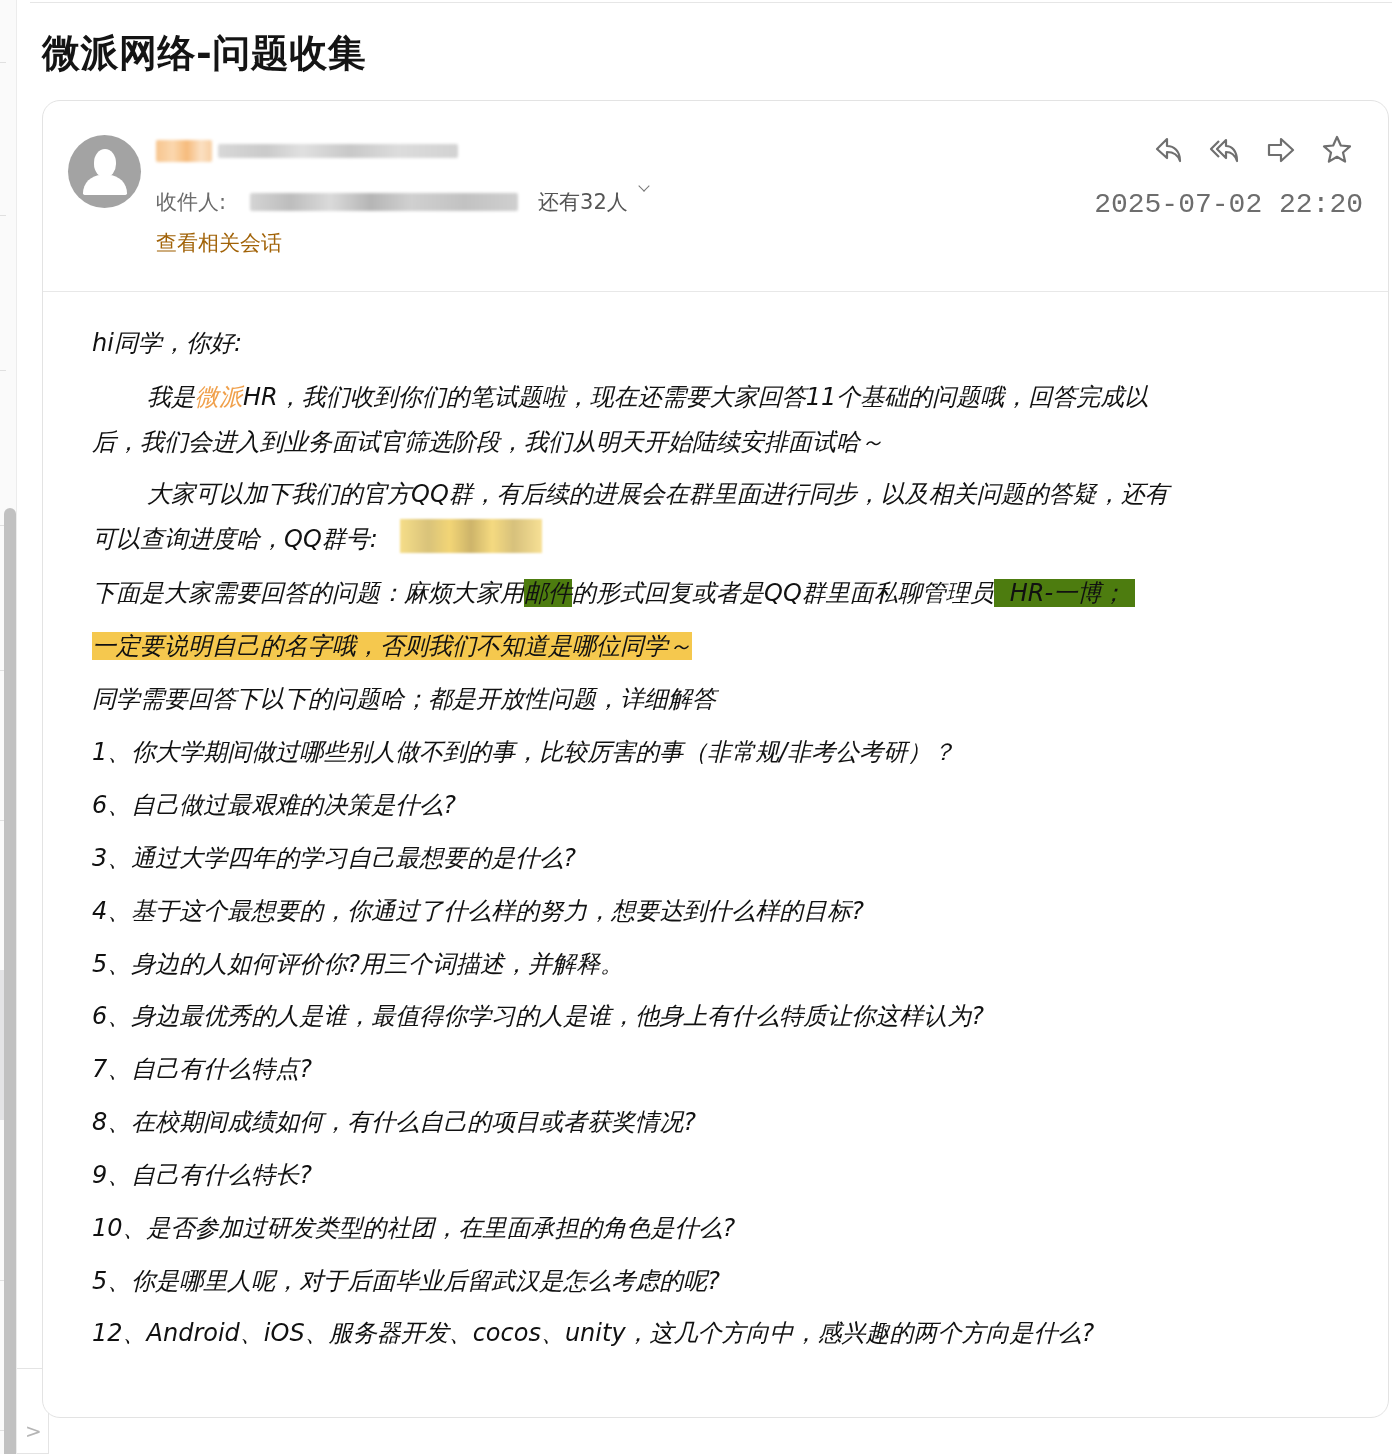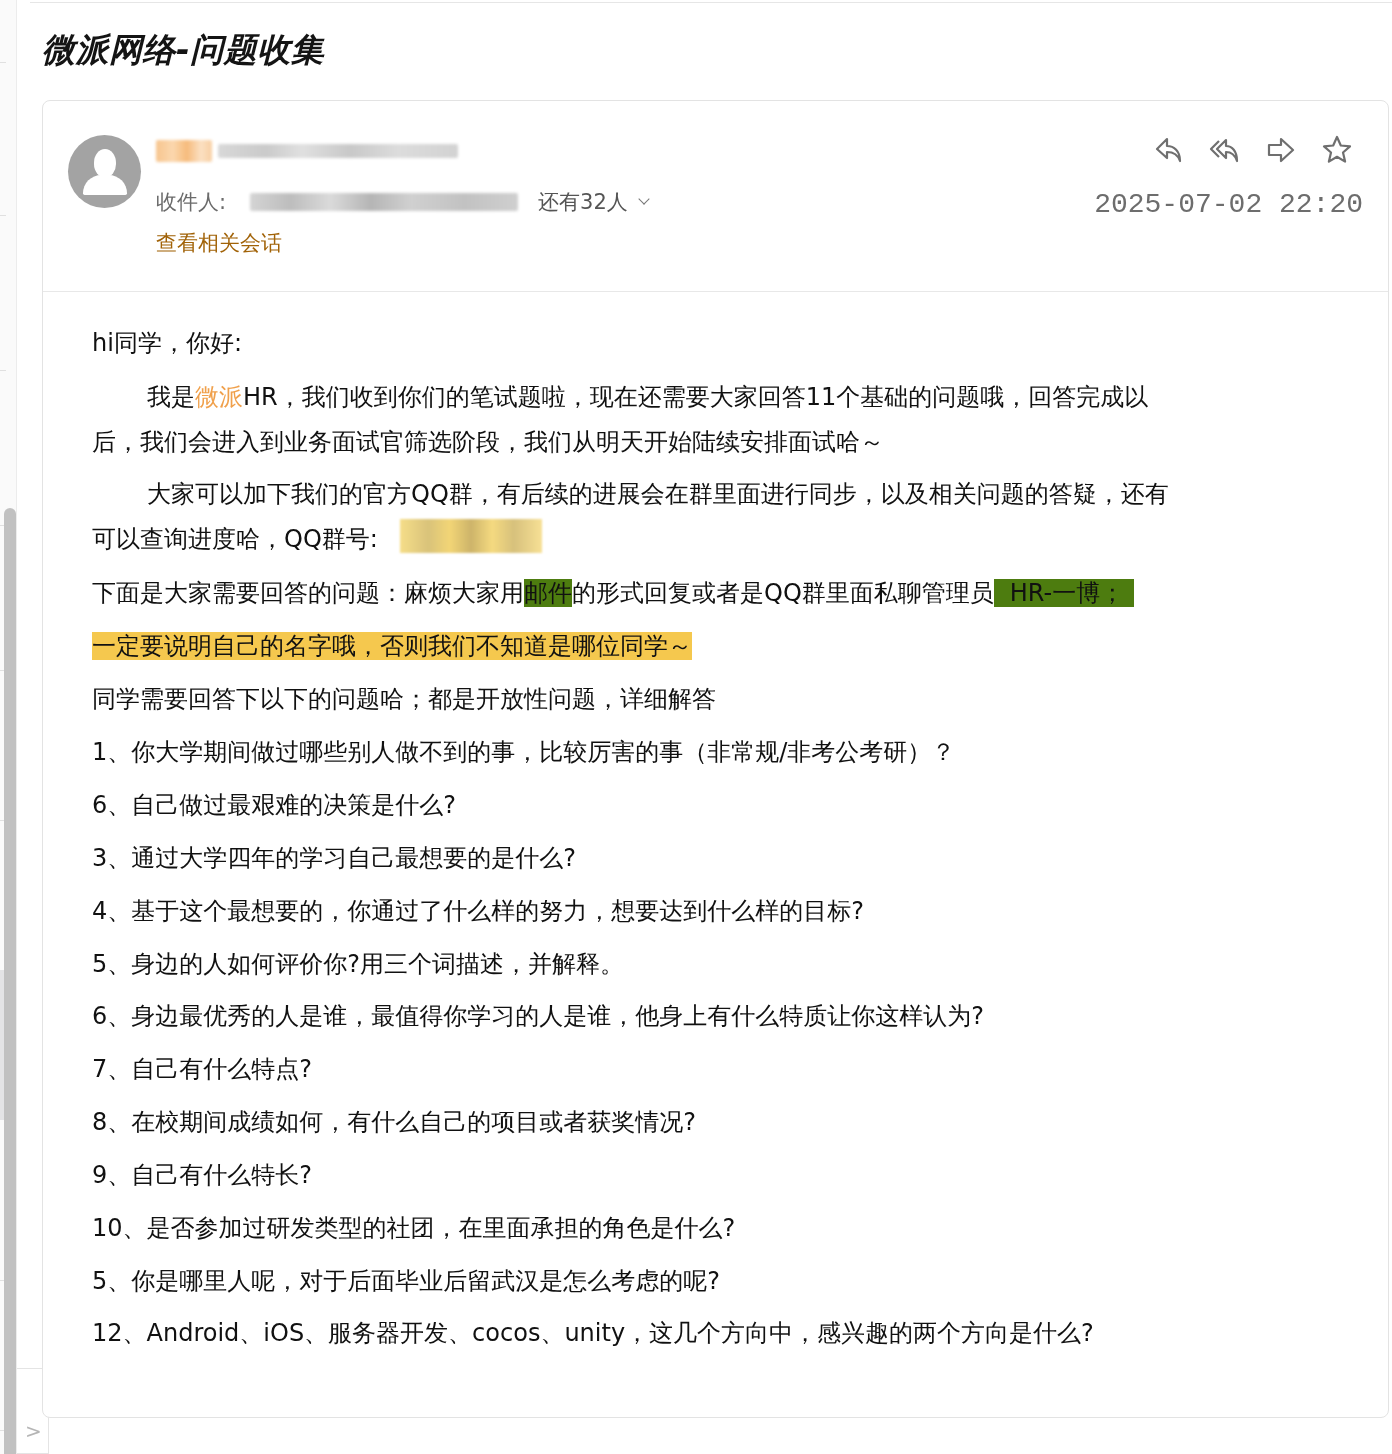--- a/index.html
+++ b/index.html
@@ -11,50 +11,50 @@
   .left-rail .tick { position: absolute; left: 0; width: 6px; height: 1px; background: #e0e0e0; }
   .left-rail .band { position: absolute; left: 0; width: 5px; top: 970px; height: 150px; background: #e4e4e6; }
   .scroll-thumb { position: absolute; left: 4px; top: 508px; width: 12px; height: 946px; background: #c1c1c1; border-radius: 6px 6px 0 0; }
   .rail-divider { position: absolute; left: 16px; top: 0; width: 1px; height: 1454px; background: #ececec; }
 
   .expand-tab { position: absolute; left: 17px; top: 1368px; width: 32px; height: 86px; background: #fff; border: 1px solid #e4e4e4; border-left: none; border-radius: 0 4px 0 0; }
   .expand-tab .chev { position: absolute; left: 8px; top: 52px; font-size: 20px; color: #b5b5b5; line-height: 1; }
 
   .top-line { position: absolute; left: 30px; right: 0; top: 0; height: 3px; border-bottom: 1px solid #e6e6e6; }
 
-  .subject { position: absolute; left: 42px; top: 28px; font-size: 33px; font-weight: bold; color: #141414; letter-spacing: 0.5px; font-style: italic; }
+  .subject { position: absolute; left: 42px; top: 28px; font-size: 38px; font-weight: bold; color: #141414; letter-spacing: 0.5px; }
 
-  .mail-card { position: absolute; left: 42px; top: 100px; width: 1347px; height: 1318px; border: 1px solid #e3e3e3; border-radius: 8px; background: #fff; }
+  .mail-card { position: absolute; left: 42px; top: 100px; width: 1347px; height: 1318px; border: 1px solid #e3e3e3; border-radius: 18px; background: #fff; }
 
   .mail-header { position: absolute; left: 0; top: 0; width: 100%; height: 191px; border-bottom: 1px solid #e8e8e8; }
 
   .avatar { position: absolute; left: 25px; top: 34px; width: 73px; height: 73px; border-radius: 50%; background: #a3a3a3; overflow: hidden; }
   .avatar .head { position: absolute; left: 26px; top: 14px; width: 22px; height: 28px; background: #fff; border-radius: 50% 50% 46% 46%; }
   .avatar .body { position: absolute; left: 15px; top: 40px; width: 44px; height: 20px; background: #fff; border-radius: 22px 22px 2px 2px; }
 
   .sender-row { position: absolute; left: 113px; top: 38px; height: 24px; display: flex; align-items: center; gap: 6px; }
   .blur-name { width: 56px; height: 22px; background: linear-gradient(90deg, #f7c58e 0%, #fbd7ae 30%, #f6bb7c 55%, #fbe0c2 80%, #f8cfa3 100%); filter: blur(1.5px); border-radius: 2px; }
   .blur-email { width: 240px; height: 14px; background: linear-gradient(90deg, #d8d8d8 0%, #cacaca 20%, #e0e0e0 35%, #c8c8c8 55%, #dcdcdc 75%, #d2d2d2 100%); filter: blur(1.5px); border-radius: 2px; }
 
   .recipient-row { position: absolute; left: 113px; top: 86px; height: 30px; display: flex; align-items: center; font-size: 21px; color: #6b6b6b; }
   .recipient-label { margin-right: 24px; }
   .blur-recipient { width: 268px; height: 18px; background: linear-gradient(90deg, #d4d4d4 0%, #bdbdbd 15%, #dadada 30%, #b5b5b5 45%, #d0d0d0 60%, #c2c2c2 80%, #cfcfcf 100%); filter: blur(1.5px); border-radius: 2px; margin-right: 20px; }
-  .more-recipients { display: flex; align-items: center; gap: 12px; color: #555; cursor: pointer; }
+  .more-recipients { display: flex; align-items: flex-start; gap: 12px; color: #555; cursor: pointer; }
   .chev-down { display: inline-block; width: 8px; height: 8px; border-right: 1.5px solid #777; border-bottom: 1.5px solid #777; transform: rotate(45deg); margin-top: -6px; }
 
   .related-link { position: absolute; left: 113px; top: 128px; font-size: 21px; color: #a16207; cursor: pointer; }
 
   .actions { position: absolute; right: 34px; top: 32px; display: flex; gap: 22px; }
   .action-btn { width: 34px; height: 34px; display: flex; align-items: center; justify-content: center; cursor: pointer; }
   .action-btn svg { width: 32px; height: 32px; }
 
   .timestamp { position: absolute; right: 25px; top: 88px; font-size: 28px; color: #6d6d6d; font-family: Liberation Mono, monospace; }
 
   .mail-body { position: absolute; left: 49px; top: 222px; right: 40px; font-size: 24px; line-height: 1; color: #111; }
-  .mail-body .line { position: absolute; left: 0; white-space: nowrap; }
+  .mail-body .line { position: absolute; left: 0; white-space: nowrap; font-style: italic; }
   .indent { padding-left: 55px; }
   .orange { color: #f0a04b; }
   .hl { background: #4d7c0f; }
   .hl-strong { background: #f5c84e; }
   .blur-qq { display: inline-block; width: 142px; height: 34px; vertical-align: middle; background: linear-gradient(90deg, #f6de89 0%, #d9c37a 20%, #f2d576 35%, #cdb46a 50%, #f5da80 65%, #d7c17c 80%, #f7e095 100%); filter: blur(1.2px); margin-left: 22px; margin-top: -8px; }
 </style>
 </head>
 <body>
 
 <div class="left-rail">

